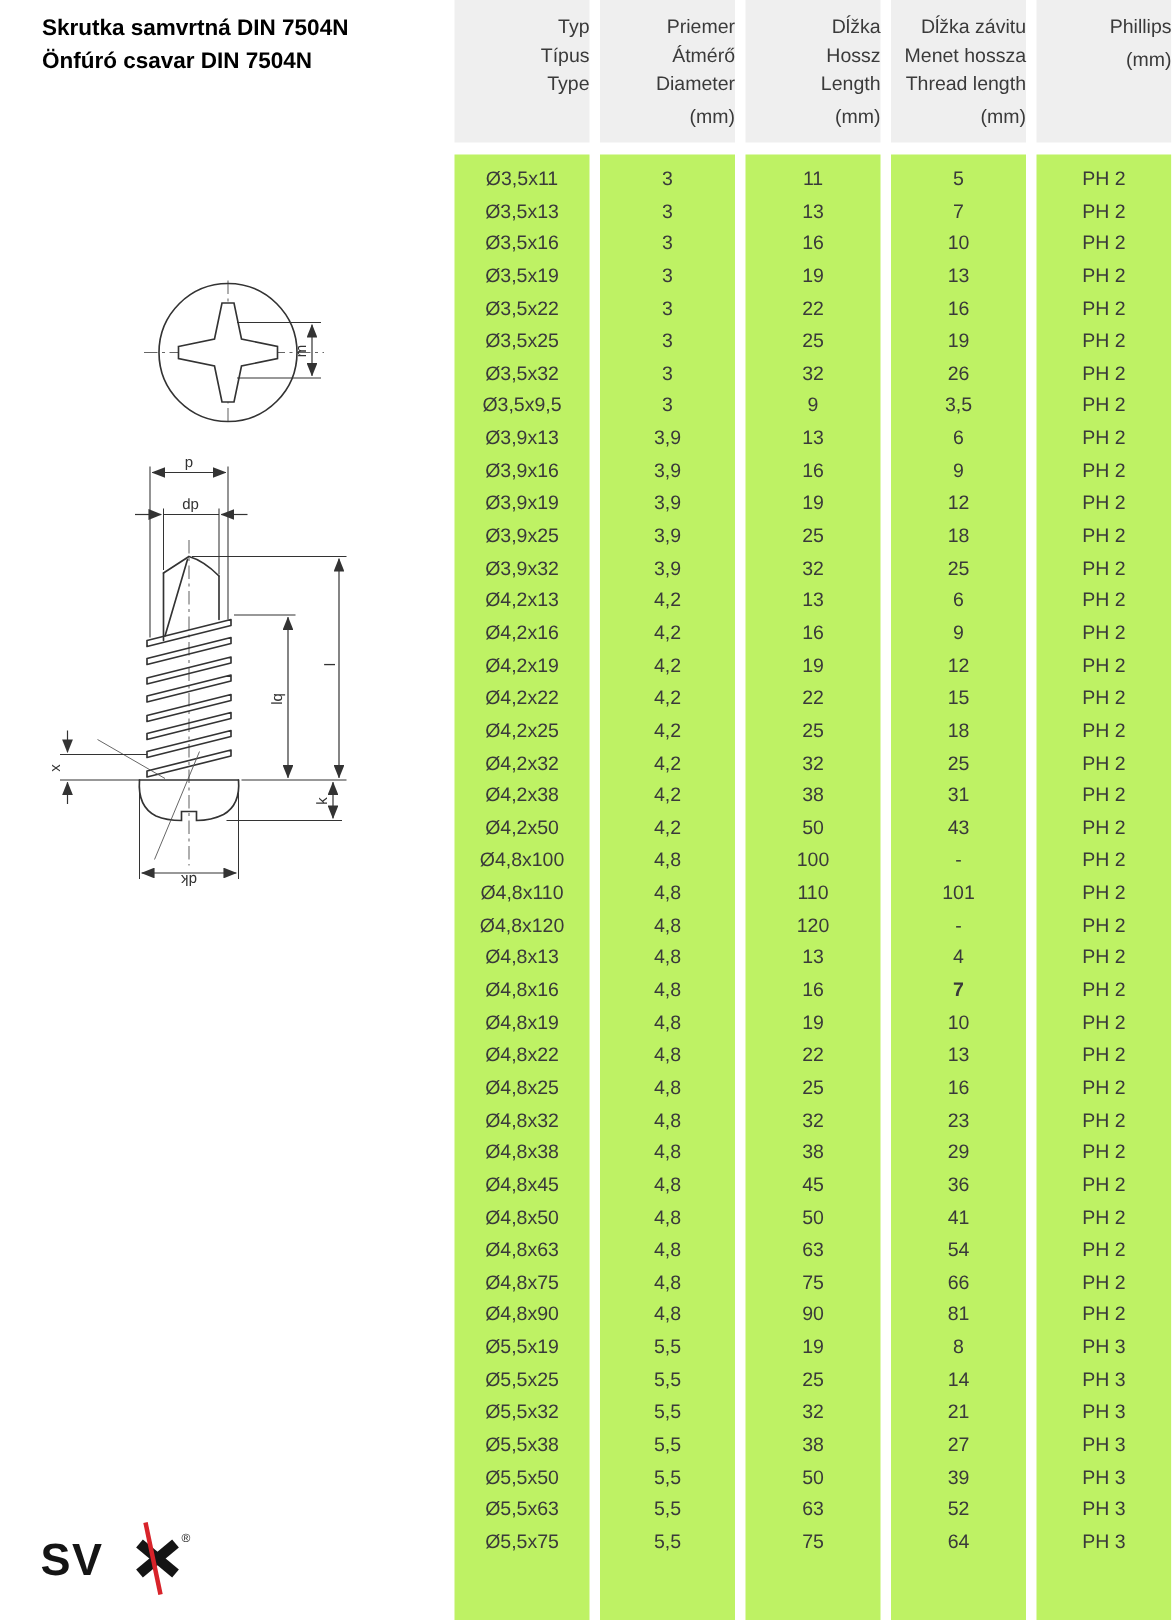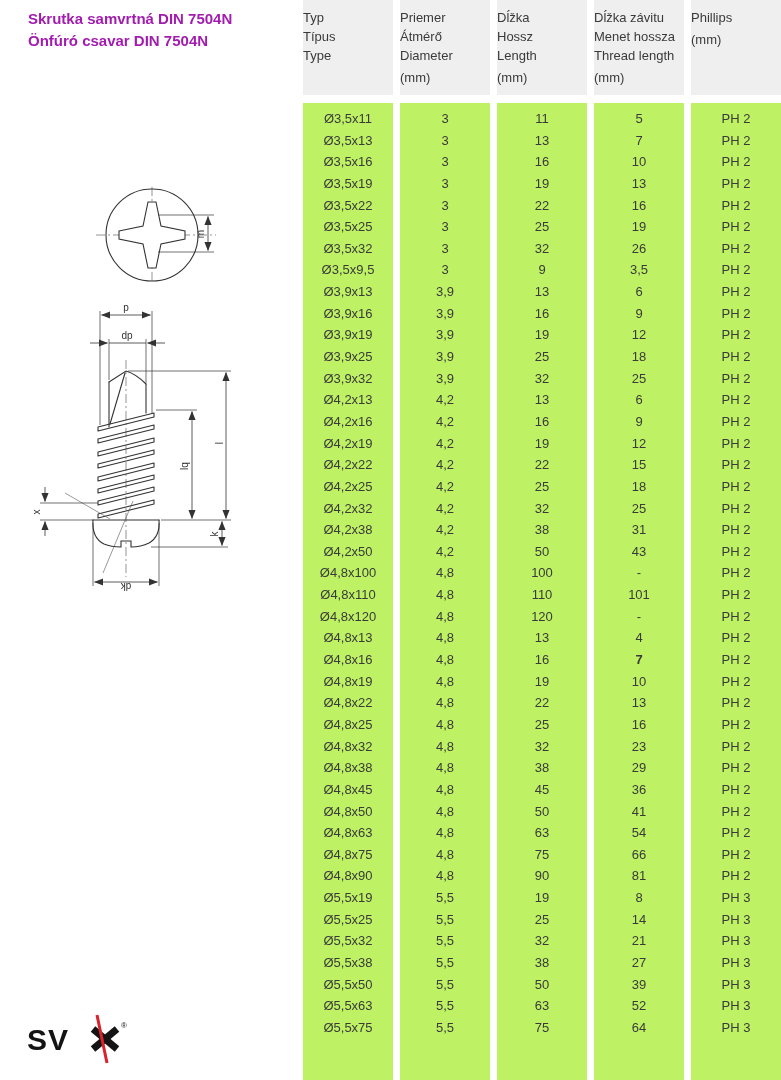--- a/index.html
+++ b/index.html
@@ -1,27 +1,27 @@
 <!DOCTYPE html>
 <html><head>
 <meta charset="utf-8">
 <style>
   html,body{margin:0;padding:0;background:#fff}
   .page{position:relative;width:781px;height:1080px;background:#ffffff;
         font-family:"Liberation Sans",sans-serif;overflow:hidden}
 
   
   .titles{position:absolute;left:28px;top:8px}
-  .t{font-size:15px;font-weight:700;color:#a21caf;line-height:22px;white-space:nowrap}
+  .t{font-size:15px;font-weight:700;color:#000000;line-height:22px;white-space:nowrap}
   .t.muted{color:#c3c3c3}
 
   
   .spec-table{position:absolute;left:303px;top:0;width:478px;height:1080px;display:flex;gap:7px}
   .col{flex:1;display:flex;flex-direction:column;min-width:0}
-  .col-head{height:95px;background:#efefef;text-align:left;padding-top:8px;box-sizing:border-box}
+  .col-head{height:95px;background:#efefef;text-align:right;padding-top:8px;box-sizing:border-box}
   .hline{font-size:13px;line-height:19px;color:#3a3a3a;white-space:nowrap}
   .hline.unit{margin-top:3px}
   .col-body{flex:1;margin-top:8px;background:#bef264;padding-top:5px;box-sizing:border-box}
   .cell{height:21.65px;line-height:21.65px;font-size:13px;color:#3a3a3a;text-align:center;white-space:nowrap}
   .cell.bold{font-weight:700}
 
   
   .drawing{position:absolute;left:30px;top:185px}
   .ln{stroke:#333;stroke-width:1.1;fill:none;stroke-linecap:round}
   .fig{stroke:#333;stroke-width:1.1;fill:#fff}

